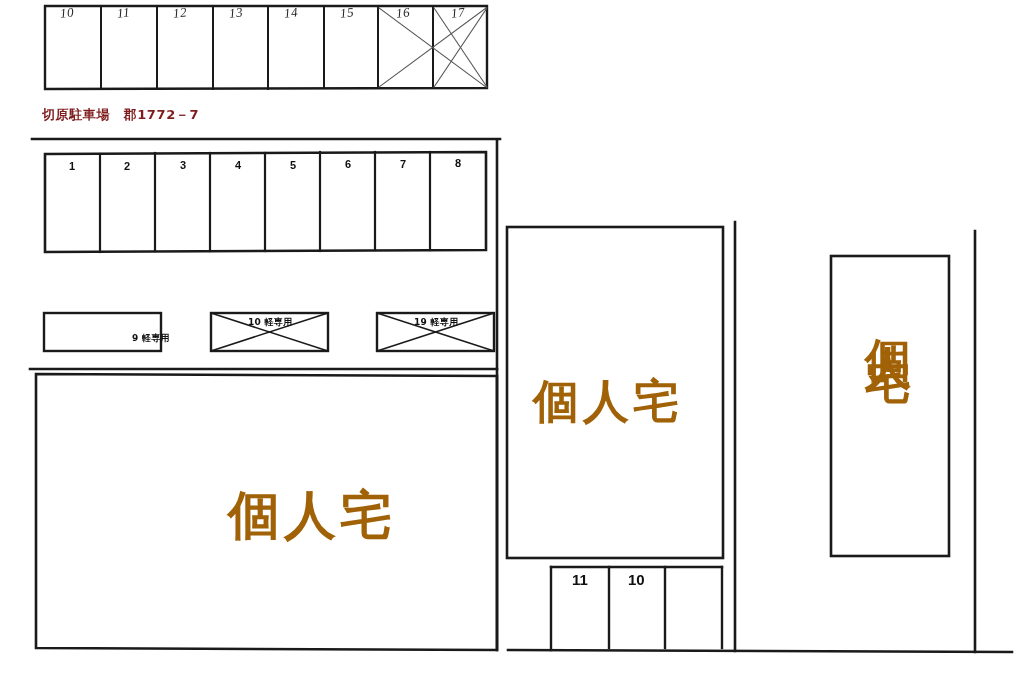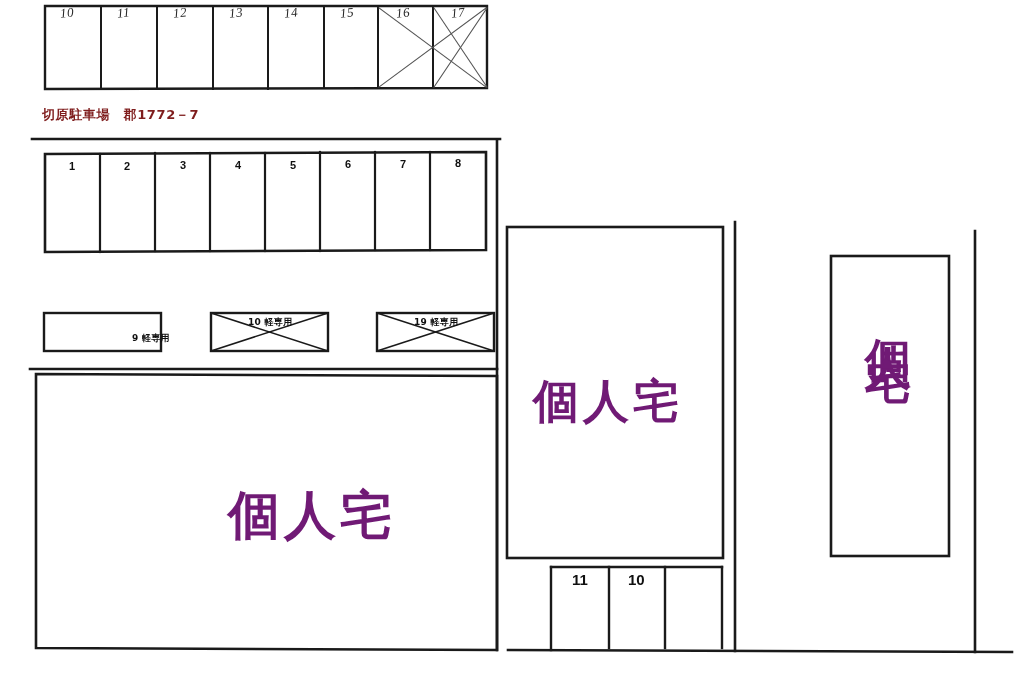--- a/index.html
+++ b/index.html
@@ -70,21 +70,21 @@
     font-family: "DejaVu Sans", "Liberation Sans", sans-serif;
     font-size: 13px;
     font-weight: 700;
     color: #7f1d1d;
     letter-spacing: 0.6px;
   }
   
   .house {
     font-family: "DejaVu Serif", "Liberation Serif", serif;
     font-weight: 700;
-    color: #701a75;
+    color: #a16207;
     letter-spacing: 4px;
   }
   .house-h1 { font-size: 52px; }
   .house-h2 { font-size: 46px; }
   .house-v {
     font-size: 46px;
     writing-mode: vertical-rl;
     text-orientation: upright;
     letter-spacing: 8px;
   }

